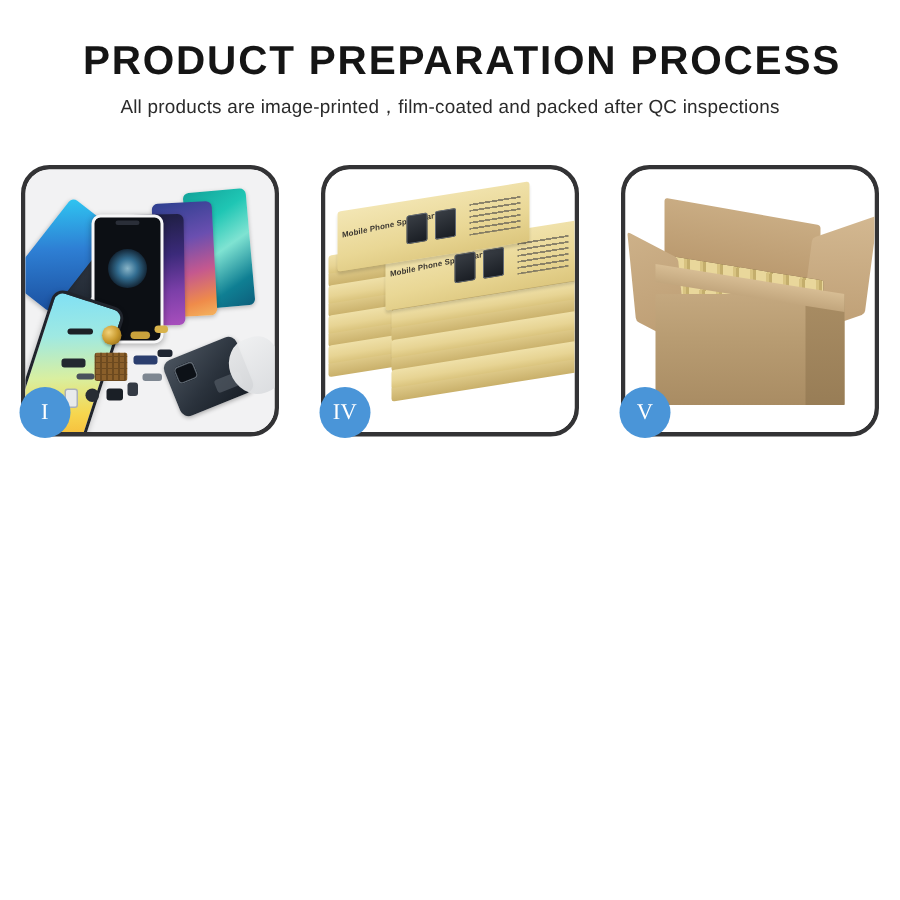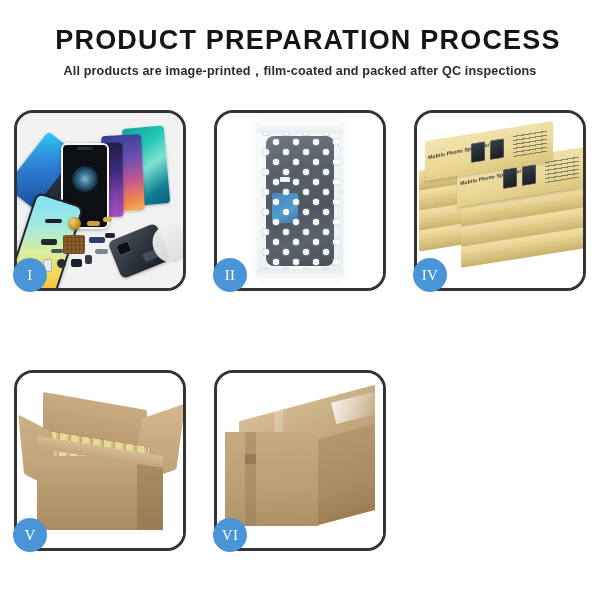--- a/index.html
+++ b/index.html
@@ -10,21 +10,21 @@
   }
   .page{width:600px;height:600px;position:relative;}
 
   
   .header{padding-top:27px;text-align:center;}
   .title{
     font-size:27px;font-weight:700;letter-spacing:1.2px;
     color:#151515;line-height:1;white-space:nowrap;padding-left:16px;
   }
   .subtitle{
-    margin-top:11px;font-size:12.6px;font-weight:700;letter-spacing:.15px;
+    margin-top:11px;font-size:12.6px;font-weight:400;letter-spacing:.15px;
     color:#2b2b2b;line-height:1;white-space:nowrap;
   }
 
   
   .grid{
     position:absolute;left:14px;top:110px;
     width:572px;
     display:grid;
     grid-template-columns:repeat(3,172px);
     grid-template-rows:181px 181px;
@@ -440,31 +440,20 @@
           <div class="part f9"></div>
           <div class="part f10"></div>
           <div class="part f11"></div>
           <div class="part f12"></div>
           <div class="hand"></div>
         </div>
       </div>
       <div class="badge">I</div>
     </div>
 
-    <div class="panel">
-      <div class="panel-inner p2">
-        <div class="bubblebag">
-          <div class="bagitem"></div>
-          <div class="bubbles"></div>
-          <div class="bagtop"></div>
-          <div class="bagbot"></div>
-        </div>
-      </div>
-      <div class="badge">II</div>
-    </div>
 
 
     <div class="panel">
       <div class="panel-inner p4">
         <div class="stack">
           <div class="sbox sb-l4">
               <div class="side"></div>
             </div>
           <div class="sbox sb-l3">
               <div class="side"></div>
@@ -513,29 +502,15 @@
           <div class="c-inner"></div>
           <div class="c-flap-bl"></div>
           <div class="c-body">
             <div class="c-side"></div>
           </div>
         </div>
       </div>
       <div class="badge">V</div>
     </div>
 
-    <div class="panel">
-      <div class="panel-inner p6">
-        <div class="sealed">
-          <div class="s-top"></div>
-          <div class="s-right"></div>
-          <div class="s-front">
-            <div class="s-tape"></div>
-            <div class="s-tape2"></div>
-          </div>
-          <div class="s-gloss"></div>
-        </div>
-      </div>
-      <div class="badge">VI</div>
-    </div>
 
   </div>
 </div>
 
 </body></html>

